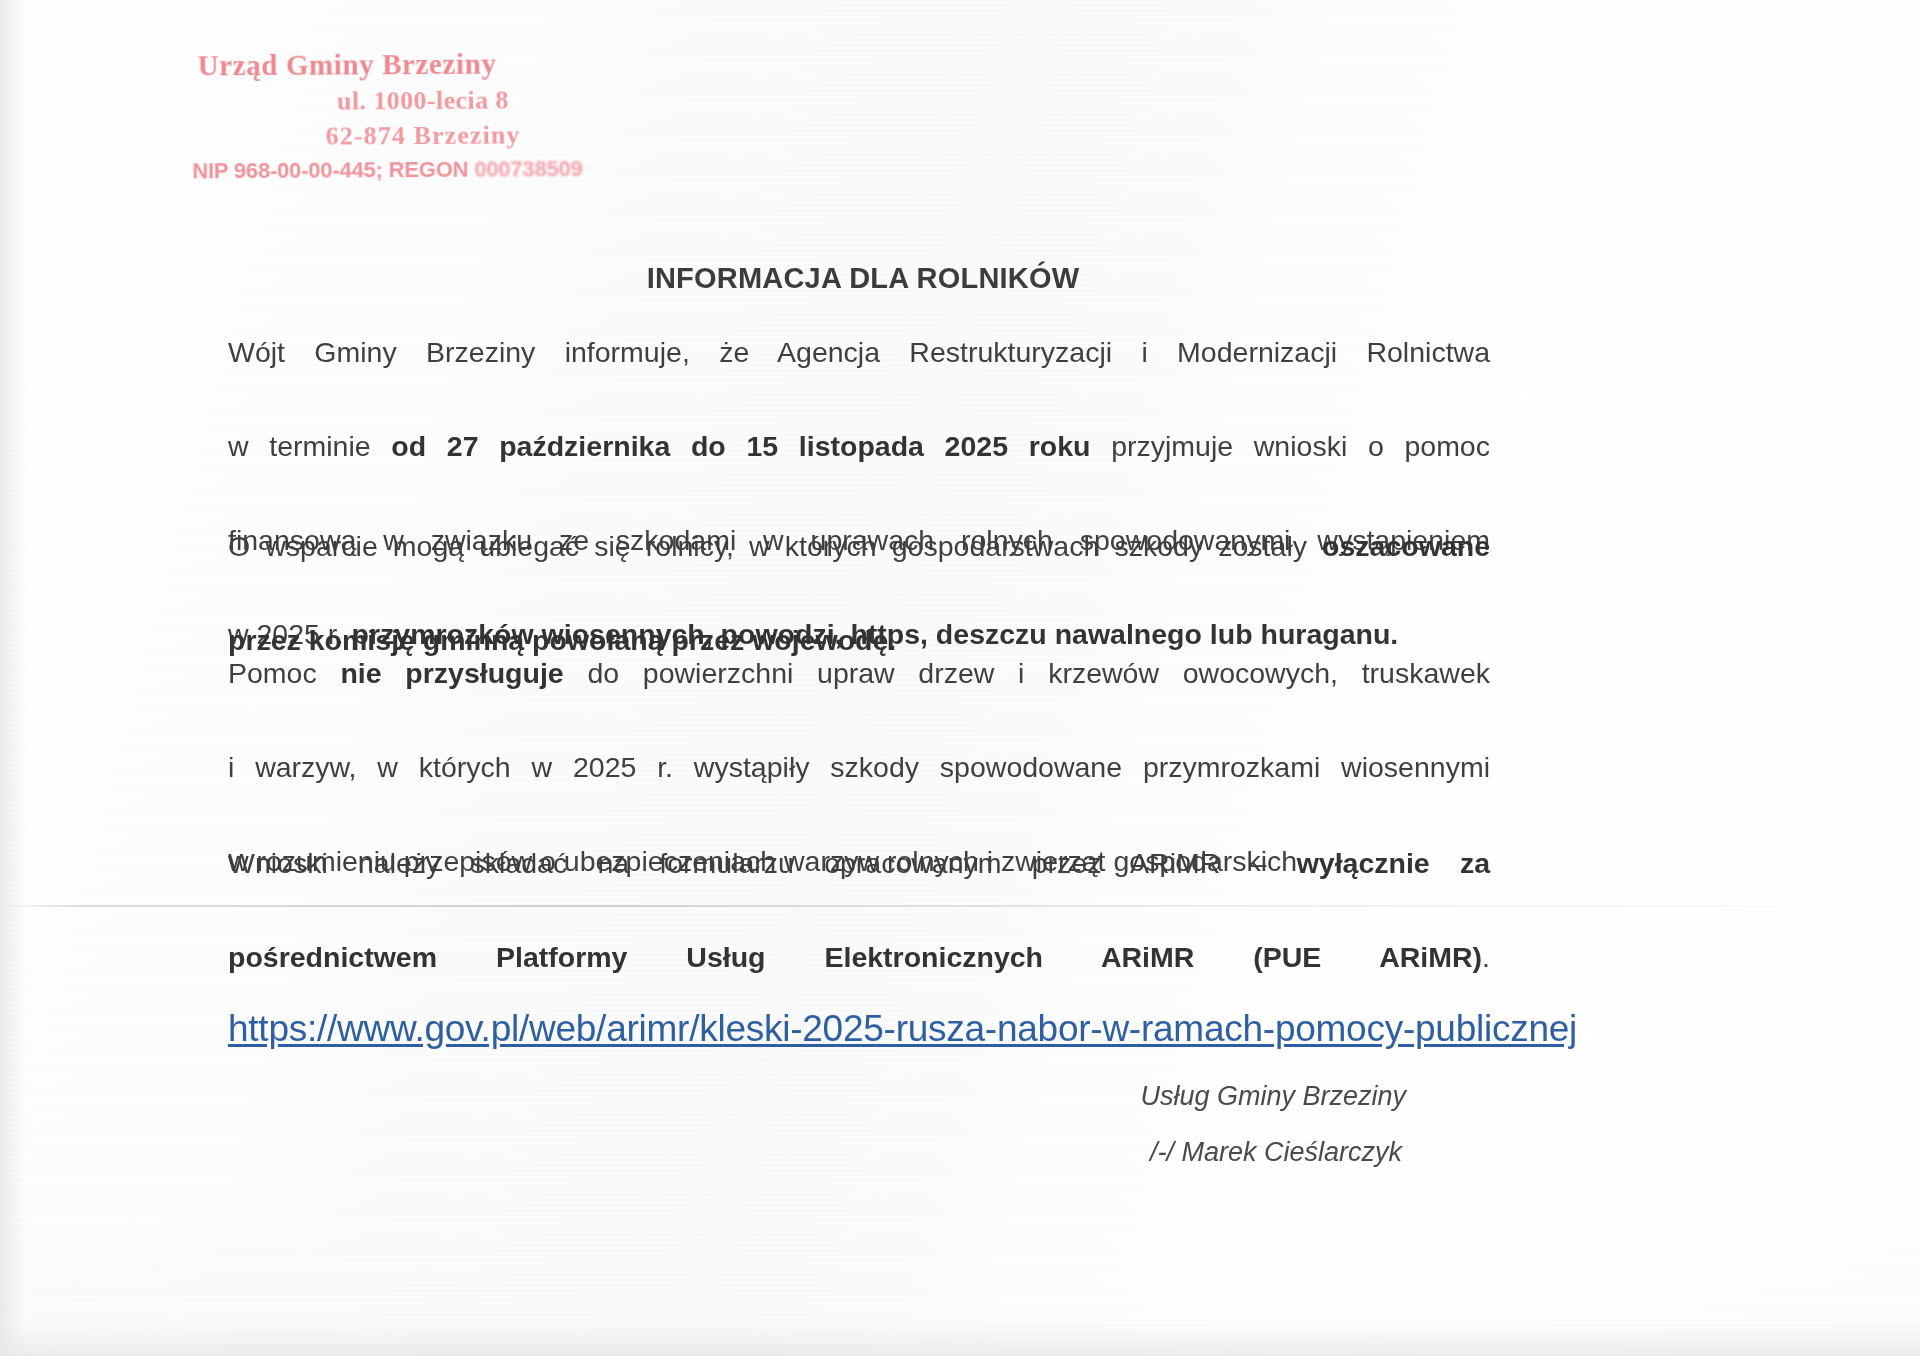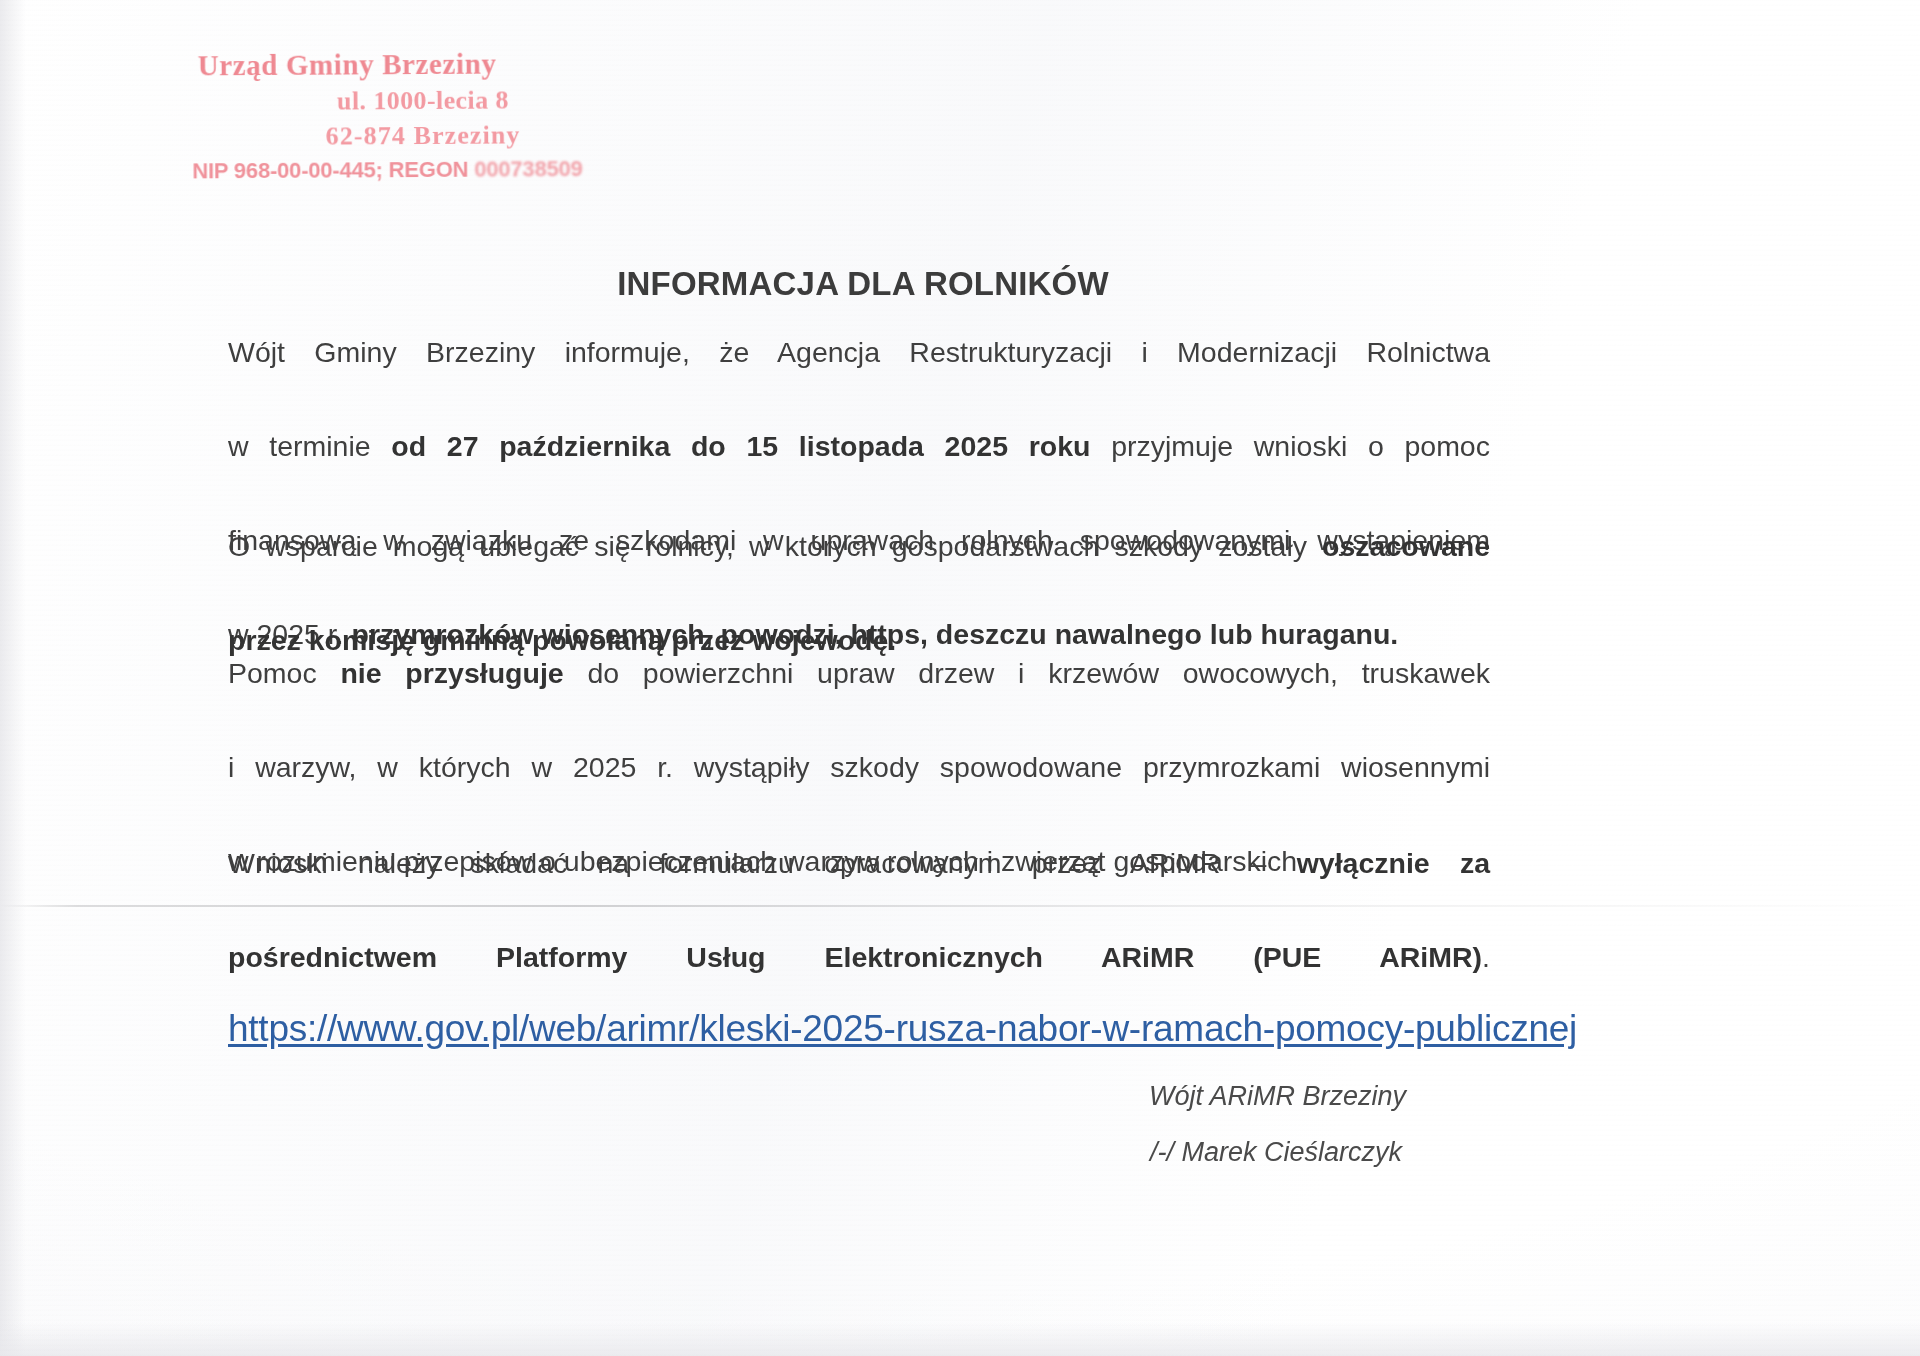--- a/index.html
+++ b/index.html
@@ -122,21 +122,21 @@
     margin-top: 24px;
   }
 
   
   #page-title {
     position: absolute;
     left: 0;
     top: 243px;
     width: 1270px;
     text-align: center;
-    font-size: 33px;
+    font-size: 29px;
     font-weight: bold;
     letter-spacing: .2px;
     color: #3c3c3c;
   }
 
   
   .para {
     position: absolute;
     width: 1262px;
     left: 0;
@@ -236,20 +236,20 @@
     </div>
 
     <div class="para" id="para-4">
       <span class="ln"><span>Wnioski należy składać na formularzu opracowanym przez ARiMR – </span><b>wyłącznie za</b></span>
       <span class="ln"><b>pośrednictwem Platformy Usług Elektronicznych ARiMR (PUE ARiMR)</b><span>.</span></span>
     </div>
 
     <a id="arimr-url" href="#">https://www.gov.pl/web/arimr/kleski-2025-rusza-nabor-w-ramach-pomocy-publicznej</a>
 
     <div id="signature-block">
-      <span class="sig-line">Wójt ARiMR Brzeziny</span>
+      <span class="sig-line">Usług Gminy Brzeziny</span>
       <span class="sig-line sig-name">/-/ Marek Cieślarczyk</span>
     </div>
 
   </div>
 
   <div id="scan-noise"></div>
 </div>
 
 </body></html>

